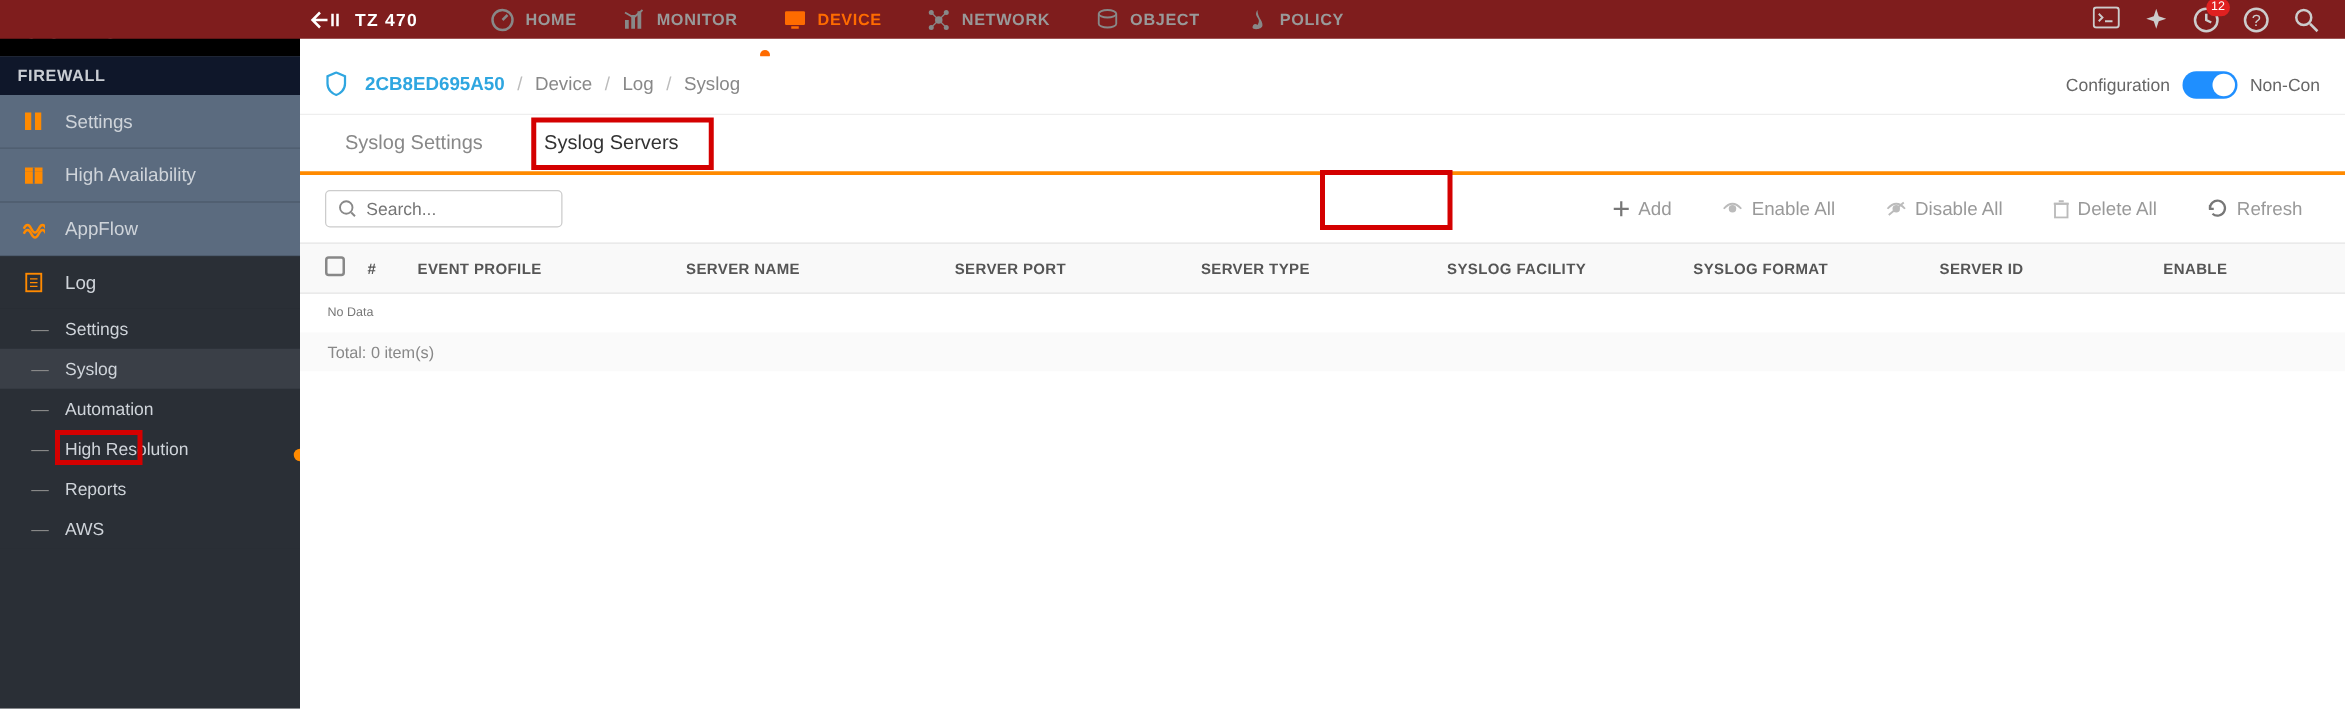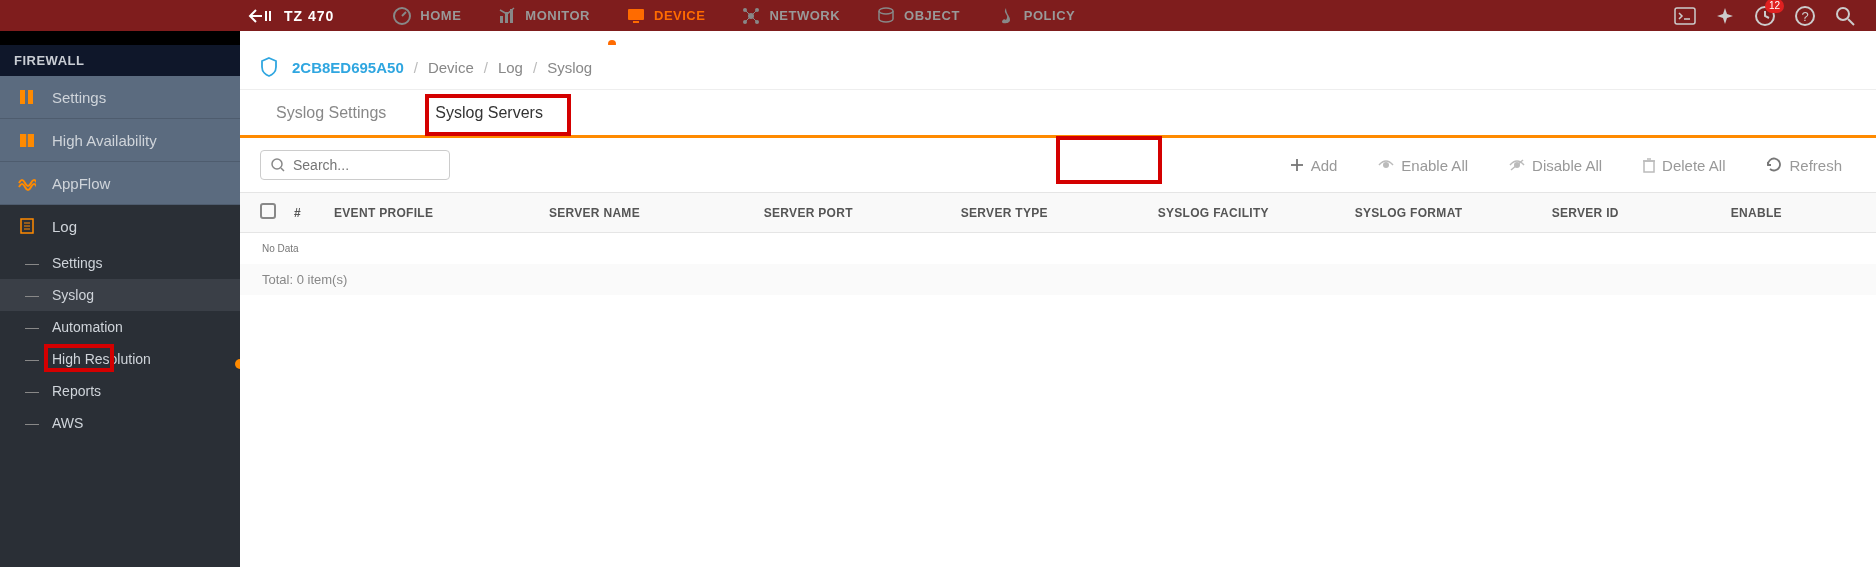--- a/index.html
+++ b/index.html
@@ -6,21 +6,21 @@
 body{width:1876px;height:567px;overflow:hidden;background:#fff;position:relative}
 .topbar{height:31px;background:#7f1d1d;display:flex;align-items:center;color:#aaa;font-size:14px;position:relative}
 .topbar-left{display:flex;align-items:center;padding-left:8px}
 .back-arrow{color:#fff;font-size:18px;margin-right:10px;cursor:pointer}
 .device-model{color:#fff;font-size:14px;font-weight:600;letter-spacing:1px;margin-right:40px}
 .nav-item{display:flex;align-items:center;gap:8px;padding:0 18px;height:45px;cursor:pointer;color:#999;font-weight:600;letter-spacing:.5px;font-size:13px}
 .nav-item.active{color:#ff6b00}
 .nav-item .nav-icon{width:20px;height:20px;display:flex;align-items:center;justify-content:center}
 .nav-active-dot{width:8px;height:8px;background:#ff6b00;border-radius:50%;position:absolute;top:40px;left:608px}
 .topbar-right{margin-left:auto;display:flex;align-items:center;gap:18px;padding-right:20px}
-.topbar-right .ticon{width:22px;height:22px;display:flex;align-items:center;justify-content:center;cursor:pointer;position:relative;color:#ccc}
+.topbar-right .ticon{width:22px;height:22px;display:flex;align-items:flex-start;justify-content:center;cursor:pointer;position:relative;color:#ccc}
 .badge{position:absolute;top:-6px;right:-8px;background:#e02020;color:#fff;font-size:10px;border-radius:8px;padding:1px 4px;line-height:12px}
 .sidebar{position:absolute;left:0;top:45px;bottom:0;width:240px;background:#2a2f36;color:#cfd4da;display:flex;flex-direction:column}
 .logo-wrap{height:45px;background:#000;position:absolute;top:0;left:0;width:240px;display:flex;align-items:center;padding-left:18px}
 .logo-text{color:#fff;font-size:22px;font-weight:300;letter-spacing:2px}
 .logo-text b{font-weight:700}
 .logo-arc{display:inline-block;margin-left:2px;vertical-align:super}
 .section-header{background:#0f172a;color:#c9cdd3;font-size:13px;font-weight:600;padding:8px 14px;letter-spacing:.5px}
 .side-item{display:flex;align-items:center;gap:14px;padding:12px 18px;font-size:15px;color:#cfd4da;cursor:pointer;background:#5b6b7f;border-bottom:1px solid #4e5c6e}
 .side-item.dark{background:#2a2f36;border-bottom:none}
 .side-icon{width:20px;text-align:center;color:#ff8a00;font-size:16px}
@@ -267,20 +267,27 @@
           </svg>
         </span>
       <span class="crumb-serial">2CB8ED695A50</span>
       <span class="crumb-sep">/</span>
       <span>Device</span>
       <span class="crumb-sep">/</span>
       <span>Log</span>
       <span class="crumb-sep">/</span>
       <span>Syslog</span>
     </div>
+    <div class="config-right">
+      <span>Configuration</span>
+      <span class="toggle">
+          <span class="toggle-knob"></span>
+        </span>
+      <span>Non-Con</span>
+    </div>
   </div>
 
   <div class="tabs-row">
     <div class="tab"><span>Syslog Settings</span></div>
     <div class="tab active"><span>Syslog Servers</span></div>
   </div>
 
   <div class="toolbar">
     <div class="search-wrap">
       <span>

